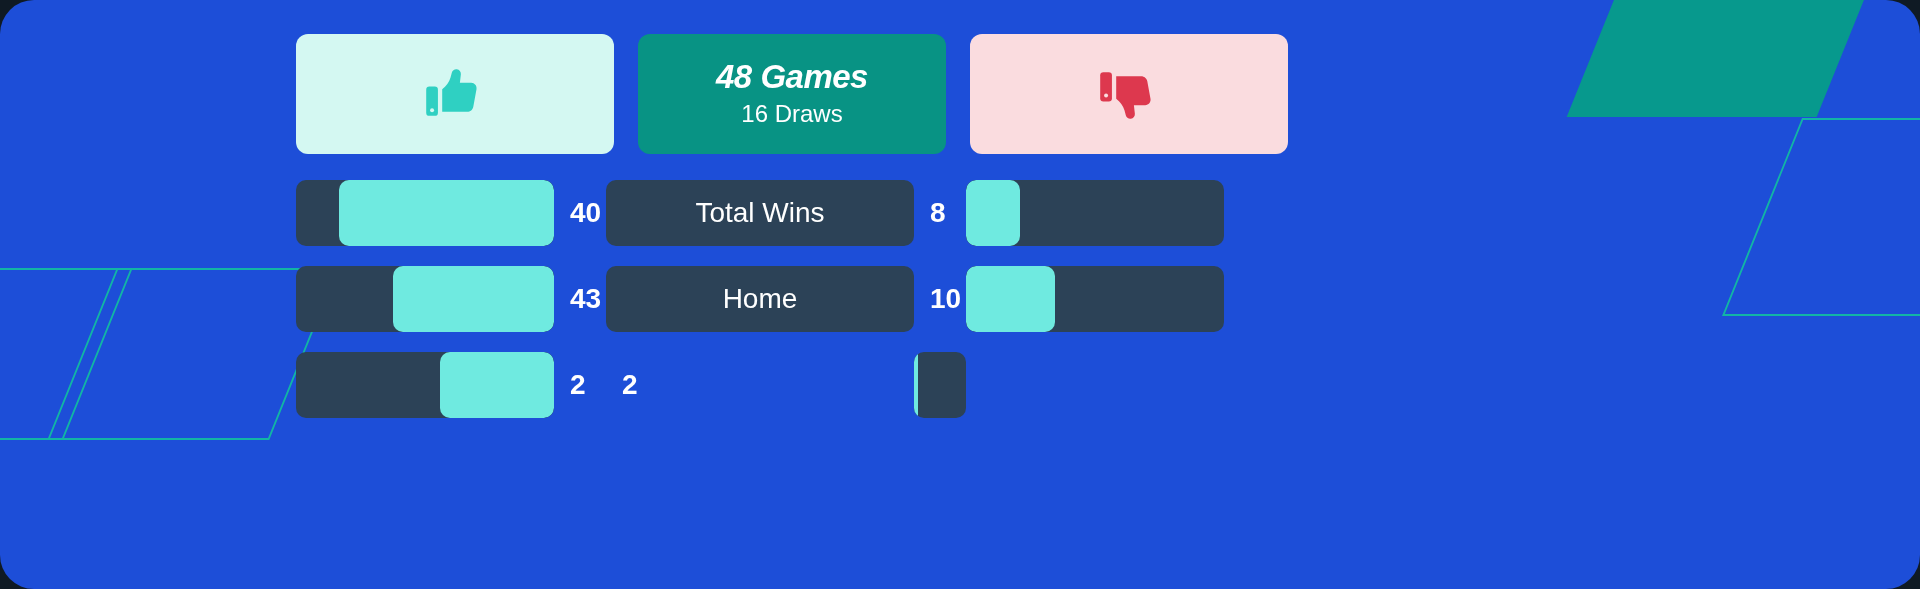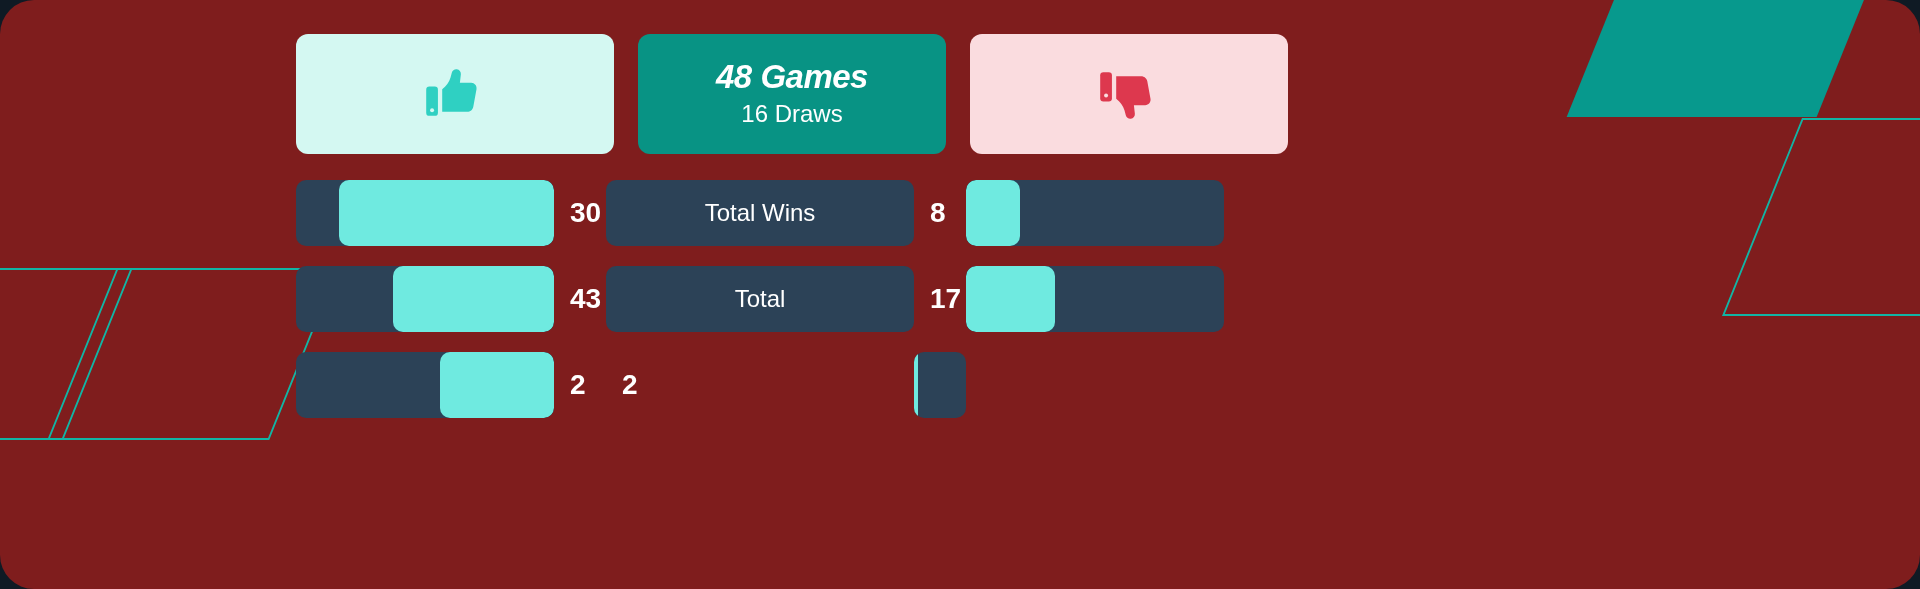--- a/index.html
+++ b/index.html
@@ -11,21 +11,21 @@
     width: 1920px;
     height: 589px;
     overflow: hidden;
     font-family: "Liberation Sans", sans-serif;
   }
 
   .panel {
     position: relative;
     width: 1920px;
     height: 589px;
-    background: #7f1d1d;
+    background: #1d4ed8;
     border-radius: 34px;
     overflow: hidden;
     box-sizing: border-box;
   }
 
   
   .deco {
     position: absolute;
     pointer-events: none;
   }
@@ -145,21 +145,21 @@
   .value-right { text-align: left;  padding-left: 16px; }
 
   .label-pill {
     height: 66px;
     border-radius: 10px;
     background: #2c4257;
     display: flex;
     align-items: center;
     justify-content: center;
     color: #ffffff;
-    font-size: 24px;
+    font-size: 28px;
     font-weight: normal;
   }
 
   .icon-thumb { display: block; }
 </style>
 </head>
 <body>
 
 <div class="panel">
 
@@ -203,37 +203,37 @@
       </div>
 
       <div></div>
     </div>
 
     <div class="stat-row">
       <div></div>
       <div class="track">
         <div class="fill fill-right" style="width: 83.3%;"></div>
       </div>
-      <div class="value value-left">30</div>
+      <div class="value value-left">40</div>
       <div class="label-pill">Total Wins</div>
       <div class="value value-right">8</div>
       <div class="track">
         <div class="fill fill-left" style="width: 20.8%;"></div>
       </div>
       <div></div>
     </div>
 
     <div class="stat-row">
       <div></div>
       <div class="track">
         <div class="fill fill-right" style="width: 62.5%;"></div>
       </div>
       <div class="value value-left">43</div>
-      <div class="label-pill">Total</div>
-      <div class="value value-right">17</div>
+      <div class="label-pill">Home</div>
+      <div class="value value-right">10</div>
       <div class="track">
         <div class="fill fill-left" style="width: 34.5%;"></div>
       </div>
       <div></div>
     </div>
 
     <div class="stat-row">
       <div></div>
       <div class="track">
         <div class="fill fill-right" style="width: 44%;"></div>

